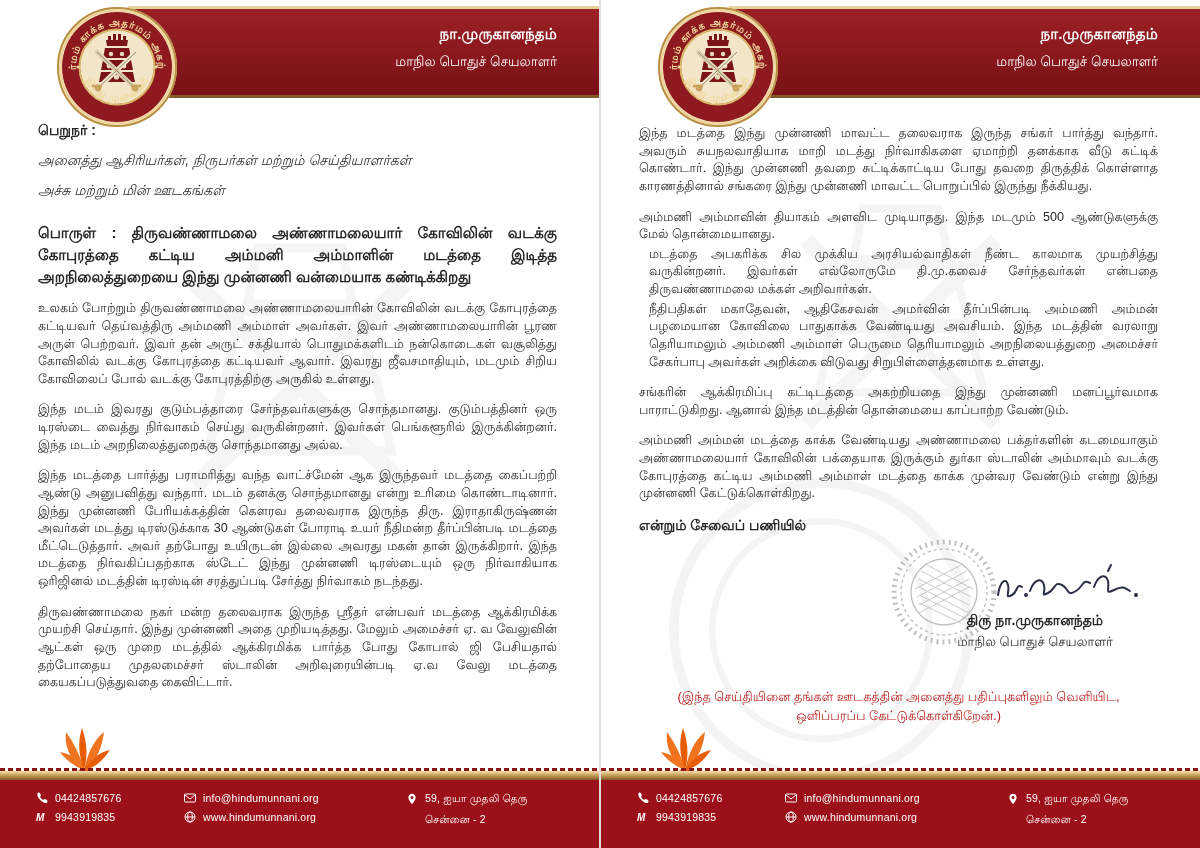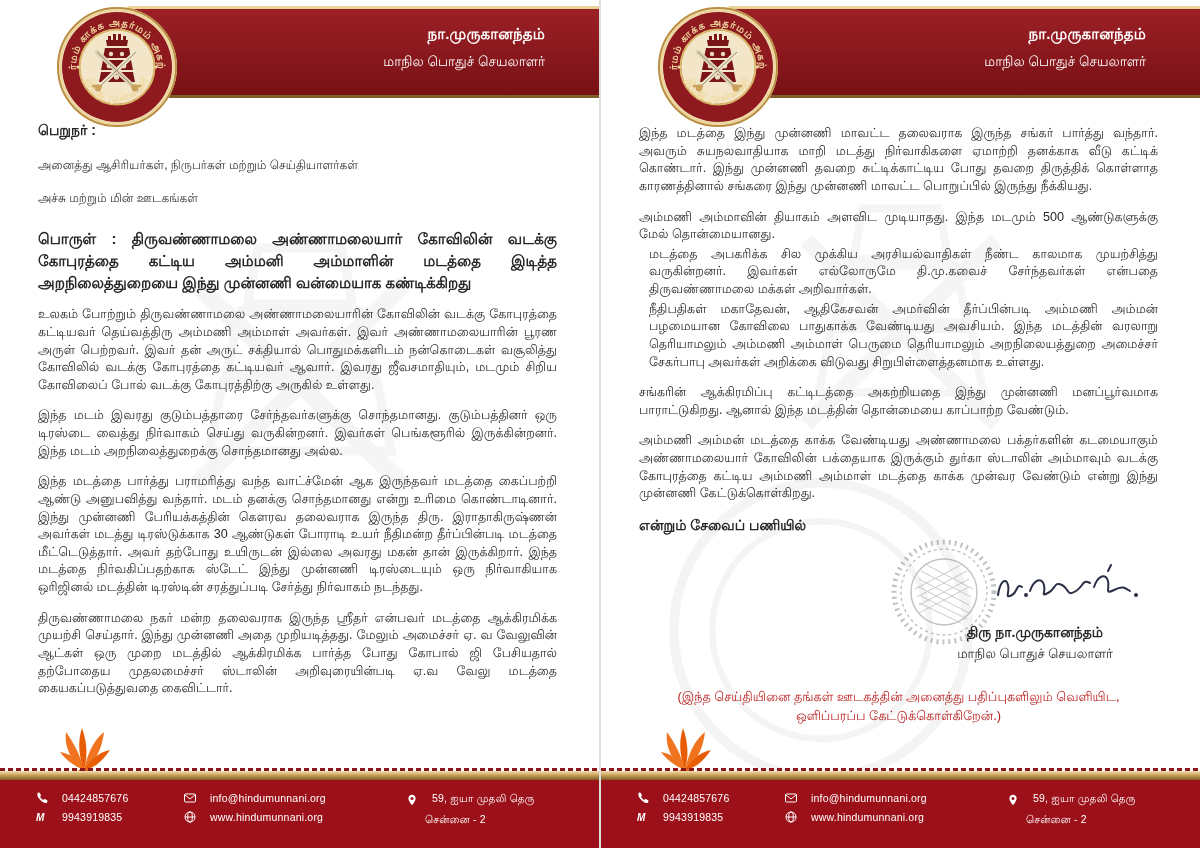--- a/index.html
+++ b/index.html
@@ -16,30 +16,30 @@
   .page.right{border-left:1px solid #e0dedd;}
 
   
   .band-gold{position:absolute;top:6px;left:92px;right:0;height:92px;
     background:linear-gradient(180deg,var(--gold_light),var(--gold_dark));
     clip-path:polygon(36px 0,100% 0,100% 100%,0 100%);}
   .band-main{position:absolute;top:9px;left:95px;right:0;height:86px;
     background:linear-gradient(180deg,#9b2026,var(--band_maroon) 40%,var(--band_maroon_dark));
     clip-path:polygon(34px 0,100% 0,100% 100%,0 100%);}
   .band-text{position:absolute;top:9px;right:0;height:86px;width:100%;text-align:right;
-    padding:16px 54px 0 0;color:#fff;margin-left:11px;}
+    padding:16px 42px 0 0;color:#fff;margin-left:11px;}
   .band-name{font-size:15px;font-weight:bold;letter-spacing:.2px;}
   .band-role{font-size:13.5px;margin-top:9px;}
   .logo{position:absolute;top:6px;left:56px;width:122px;height:122px;}
 
   
   .body{position:absolute;left:38px;right:42px;top:108px;bottom:86px;overflow:hidden;}
   .date{ text-align:right;padding-right:10px;font-weight:bold;font-size:13.5px;margin-top:18px;}
   .recip-label{font-weight:bold;font-size:14px;margin-top:14px;}
-  .recip-line{font-size:12px;margin-top:18px;color:#333;}
+  .recip-line{font-size:14px;margin-top:12px;color:#333;font-style:italic;}
   .subject{font-weight:bold;font-size:15px;line-height:1.45;text-align:justify;margin-top:22px;}
   .para{font-size:12.6px;line-height:1.4;text-align:justify;margin-top:13px;}
   .para.tight{margin-top:2px;margin-left:10px;}
   .page.right .body{top:112px;}
 
   
   .closing{font-weight:bold;font-size:14px;text-align:left;margin-top:14px;padding-right:2px;}
   .sig-area{position:relative;height:128px;margin-top:4px;}
   .stamp{position:absolute;left:252px;top:0;opacity:.55;}
   .signature{position:absolute;right:18px;top:18px;}
@@ -58,21 +58,21 @@
     background:linear-gradient(180deg,#f3dfae,var(--gold) 45%,var(--gold_dark));}
   .flower{position:absolute;left:58px;bottom:72px;width:54px;height:52px;}
 
   
   .footer{position:absolute;left:0;right:0;bottom:0;height:68px;background:var(--footer_red);
     color:#fff;display:flex;padding:12px 0 0 36px;gap:0;}
   .fcol{display:flex;flex-direction:column;gap:7px;}
   .fcol.c1{width:148px;}
   .fcol.c2{width:222px;}
   .fcol.c3{width:170px;}
-  .frow{display:flex;align-items:flex-end;gap:14px;font-size:10.5px;letter-spacing:.2px;}
+  .frow{display:flex;align-items:center;gap:7px;font-size:10.5px;letter-spacing:.2px;}
   .frow .ficon{width:12px;height:12px;flex:0 0 12px;display:inline-flex;}
   .frow.indent{padding-left:19px;}
   .mlabel{font-size:10px;font-weight:bold;font-style:italic;width:12px;}
 </style>
 </head>
 <body>
 
 <div class="canvas">
 
   <section class="page left">
@@ -292,21 +292,21 @@
         <div class="signature">
           <svg width="150" height="60" viewBox="0 0 150 60" fill="none" stroke="#2a2f45" stroke-width="2" stroke-linecap="round">
             <path d="M8 38 C10 24 16 20 18 28 C20 36 14 42 22 38 C28 35 26 26 32 30"></path>
             <path d="M40 34 C44 22 52 20 54 28 C56 36 50 40 58 36 C66 32 64 24 72 28 C80 32 76 40 86 34 C94 29 92 22 100 26"></path>
             <path d="M104 30 C108 18 116 16 118 24 C120 32 114 38 124 33 C132 29 134 30 140 34"></path>
             <path d="M118 14 l3 -6"></path>
             <circle cx="36" cy="38" r="1" fill="#2a2f45"></circle>
             <circle cx="146" cy="38" r="1" fill="#2a2f45"></circle>
           </svg>
         </div>
-        <div class="sig-names" style="position:absolute;right:0;bottom:4px;">
+        <div class="sig-names" style="position:absolute;right:0;bottom:16px;">
           <div class="sig-name">திரு நா.முருகானந்தம்</div>
           <div class="sig-role">மாநில பொதுச் செயலாளர்</div>
         </div>
       </div>
 
       <div class="note">
         <div>(இந்த செய்தியினை தங்கள் ஊடகத்தின் அனைத்து பதிப்புகளிலும் வெளியிட,</div>
         <div>ஒளிப்பரப்ப கேட்டுக்கொள்கிறேன்.)</div>
       </div>
     </div>

